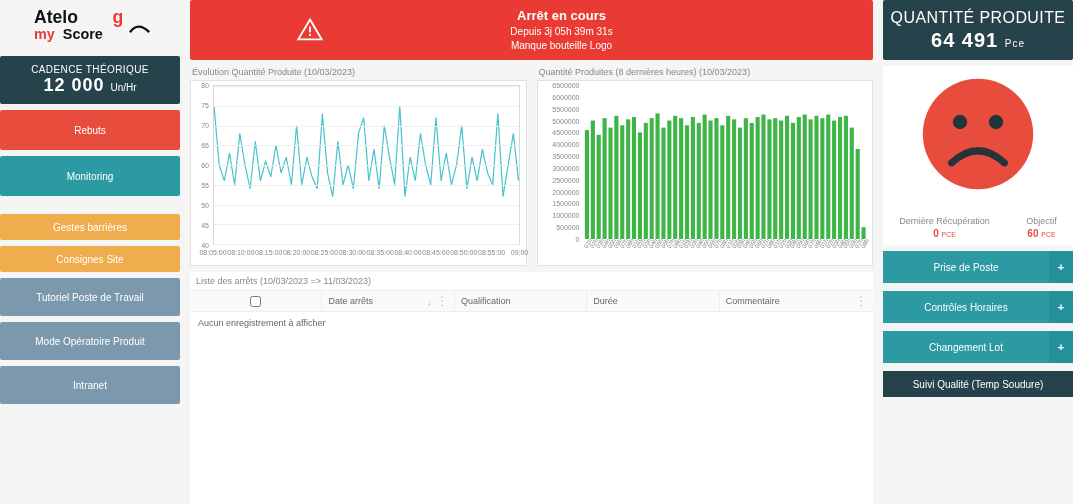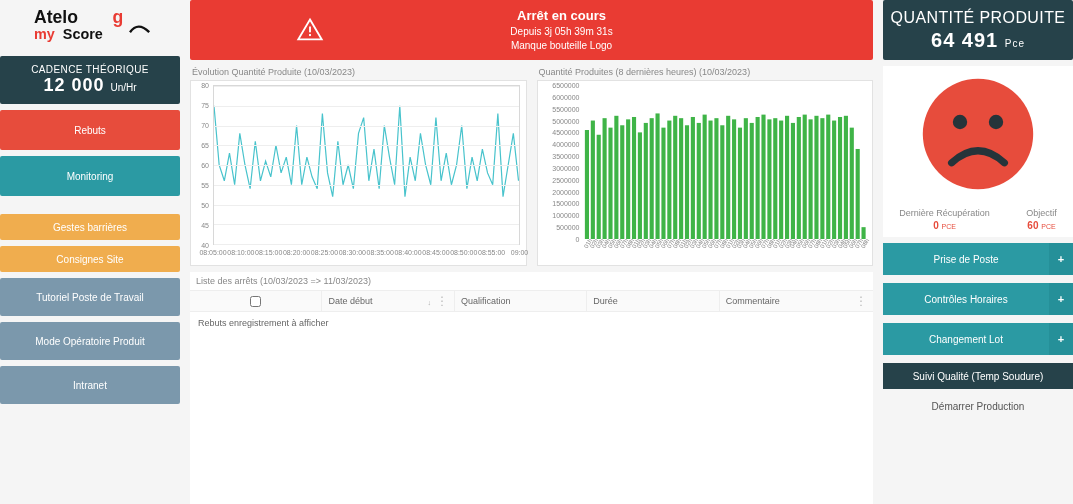--- a/index.html
+++ b/index.html
@@ -68,21 +68,21 @@
 
   
   .right { width: 190px; display: flex; flex-direction: column; gap: 6px; }
   .qprod { background: #26424a; color: #fff; text-align: center; height: 60px; display: flex; flex-direction: column; justify-content: center; border-radius: 2px; }
   .qprod .ql { font-size: 16px; letter-spacing: .4px; margin-bottom: 2px; }
   .qprod .qv { font-size: 20px; font-weight: bold; letter-spacing: 1px; }
   .qprod .qv .unit { font-size: 10px; font-weight: normal; }
 
   .facewrap { background: #fff; padding: 8px 6px 6px; text-align: center; }
   .face { width: 120px; height: 120px; margin: 0 auto; }
-  .metrics { display: flex; justify-content: space-around; margin-top: 12px; font-size: 9px; color: #888; gap: 16px; }
+  .metrics { display: flex; justify-content: space-around; margin-top: 20px; font-size: 9px; color: #888; gap: 16px; }
   .metrics .m { display: flex; flex-direction: column; align-items: center; gap: 2px; }
   .metrics .m .v { color: #e74c3c; font-weight: bold; font-size: 10px; }
   .metrics .m .v .u { font-size: 7px; font-weight: normal; }
 
   .rbtn { display: flex; height: 32px; border-radius: 2px; }
   .rbtn .main { flex: 1; background: #2b9aa3; color: #fff; display: flex; align-items: center; justify-content: center; font-size: 10px; }
   .rbtn .plus { width: 24px; background: #259099; color: #fff; display: flex; align-items: center; justify-content: center; font-weight: bold; }
   .rbtn.dark .main { background: #26424a; }
   .rlink { text-align: center; font-size: 10px; color: #555; padding: 6px 0; }
   input[type=checkbox]{ width:11px; height:11px; }
@@ -294,35 +294,35 @@
       </div>
     </div>
 
     <div class="listbox">
       <div class="lt">Liste des arrêts (10/03/2023 =&gt; 11/03/2023)</div>
       <div class="listhead">
         <div class="c chk">
             <input type="checkbox" style="">
           </div>
         <div class="c a">
-            <span>Date début</span>
+            <span>Date arrêts</span>
             <span><span class="sortarr">↓</span>&nbsp;&nbsp;<span class="vdots">⋮</span></span>
           </div>
         <div class="c b">
             <span>Qualification</span>
           </div>
         <div class="c c">
             <span>Durée</span>
           </div>
         <div class="c d">
             <span>Commentaire</span>
             <span class="vdots">⋮</span>
           </div>
       </div>
-      <div class="empty">Rebuts enregistrement à afficher</div>
+      <div class="empty">Aucun enregistrement à afficher</div>
     </div>
   </div>
 
   <div class="right">
     <div class="qprod">
       <div class="ql">QUANTITÉ PRODUITE</div>
       <div class="qv"><span>64 491</span> <span class="unit">Pce</span></div>
     </div>
     <div class="facewrap">
       <svg class="face" viewBox="0 0 100 100">
@@ -352,15 +352,14 @@
           <div class="plus">+</div>
         </div>
         <div class="rbtn ">
           <div class="main">Changement Lot</div>
           <div class="plus">+</div>
         </div>
         <div class="rbtn dark" style="height: 26px;">
           <div class="main">Suivi Qualité (Temp Soudure)</div>
         </div>
       </div>
-    <div class="rlink">Démarrer Production</div>
   </div>
 </div>
 
 </body></html>

